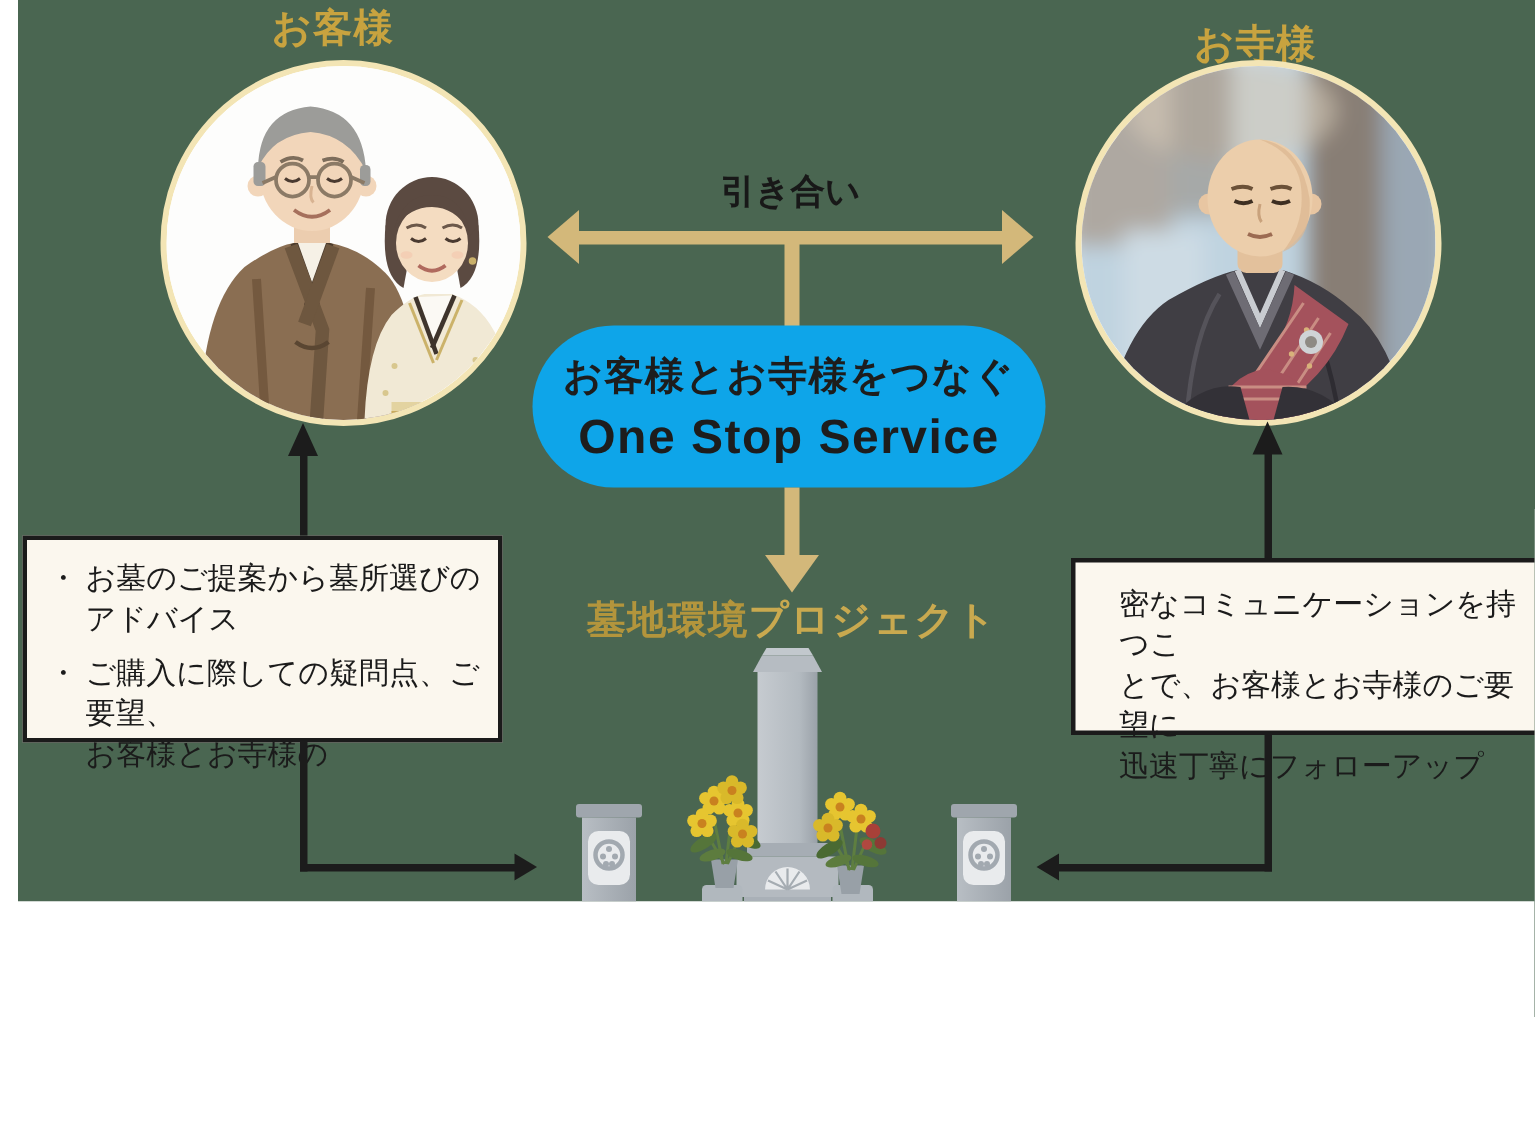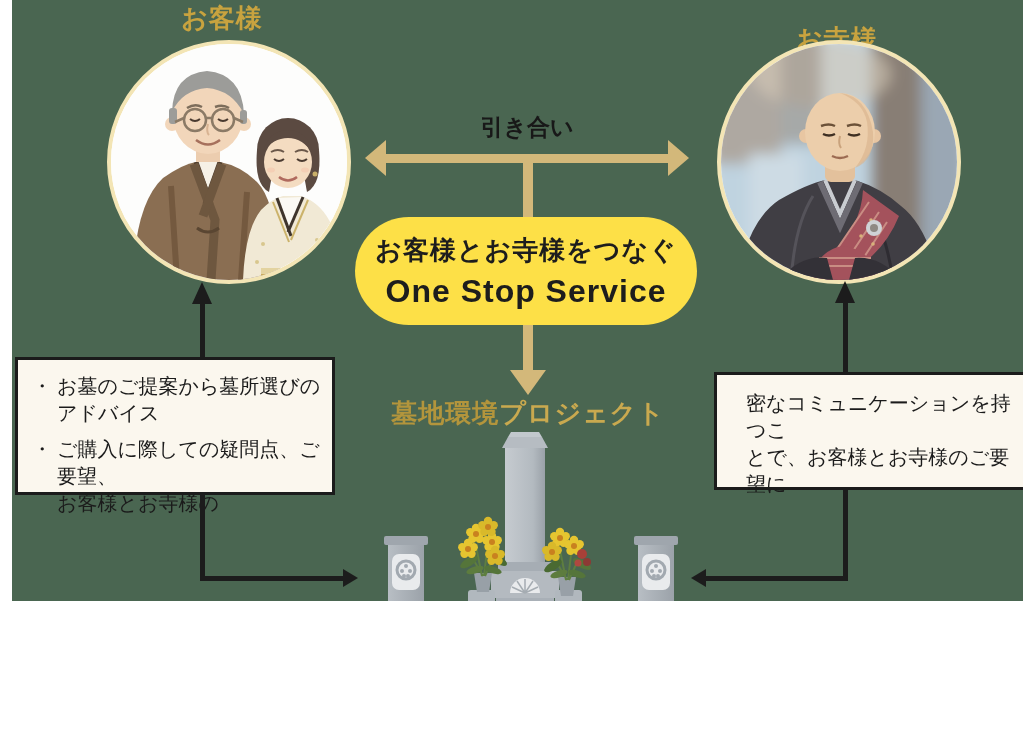--- a/index.html
+++ b/index.html
@@ -27,21 +27,21 @@
   
   .matching-text{
     position:absolute;left:365px;top:84px;width:300px;text-align:center;
     font-size:23px;font-weight:700;line-height:29px;color:#181818;
   }
 
   
   .gold-vshaft{position:absolute;background:#D3B87A;}
   .pill{
     position:absolute;left:343px;top:217px;width:342px;height:108px;
-    background:#fde047;border-radius:54px;
+    background:#0ea5e9;border-radius:54px;
     display:flex;flex-direction:column;align-items:center;justify-content:center;gap:5px;
   }
   .pill-line1{font-size:26px;font-weight:700;color:#1d1d1d;letter-spacing:1px;}
   .pill-line2{font-size:32px;font-weight:700;color:#1d1d1d;letter-spacing:1px;}
 
   .project-title{
     position:absolute;left:356px;top:396px;width:320px;text-align:center;
     font-size:26px;font-weight:700;letter-spacing:1px;white-space:nowrap;
   }
   .project-part1{color:#B3953C;}
@@ -63,21 +63,21 @@
   .ah-up{border-left:10px solid transparent;border-right:10px solid transparent;border-bottom:22px solid #1c1c1c;}
   .ah-right{border-top:9px solid transparent;border-bottom:9px solid transparent;border-left:15px solid #1c1c1c;}
   .ah-left{border-top:9px solid transparent;border-bottom:9px solid transparent;border-right:15px solid #1c1c1c;}
 </style>
 </head>
 <body>
 
 <div class="canvas">
 
   <div class="actor-label" style="left:130px;top:1px;">お客様</div>
-  <div class="actor-label" style="left:745px;top:22px;">お寺様</div>
+  <div class="actor-label" style="left:745px;top:12px;">お寺様</div>
 
   <div class="photo-circle" style="left:95px;top:40px;">
     <svg viewBox="0 0 236 236">
       <rect width="236" height="236" fill="#fdfdfc"></rect>
 
       <g>
         <path d="M22,236 Q24,160 52,134 Q72,120 85,118 L109,118 Q130,122 146,138 Q166,158 170,236 Z" fill="#8a6e52"></path>
         <path d="M85,118 L97,152 L109,118 Z" fill="#f6f1e6"></path>
         <path d="M85,118 L100,160" stroke="#4c3c2e" stroke-width="5" fill="none"></path>
         <path d="M109,118 L94,160" stroke="#4c3c2e" stroke-width="5" fill="none"></path>
@@ -226,20 +226,21 @@
       <div>
         <span>ご購入に際しての疑問点、ご要望、</span><br>
         <span>お客様とお寺様の</span>
       </div>
     </div>
   </div>
 
   <div class="note-box note-right">
     <span>密なコミュニケーションを持つこ</span><br>
     <span>とで、お客様とお寺様のご要望に</span><br>
+    <span>迅速丁寧にフォローアップ</span>
   </div>
 
   <div class="black-line" style="left:188px;top:303px;width:5px;height:54px;"></div>
   <div class="arrowhead ah-up" style="left:180px;top:282px;"></div>
 
   <div class="black-line" style="left:188px;top:494px;width:5px;height:87px;"></div>
   <div class="black-line" style="left:188px;top:576px;width:145px;height:5px;"></div>
   <div class="arrowhead ah-right" style="left:331px;top:569px;"></div>
 
   <div class="black-line" style="left:831px;top:302px;width:5px;height:70px;"></div>

